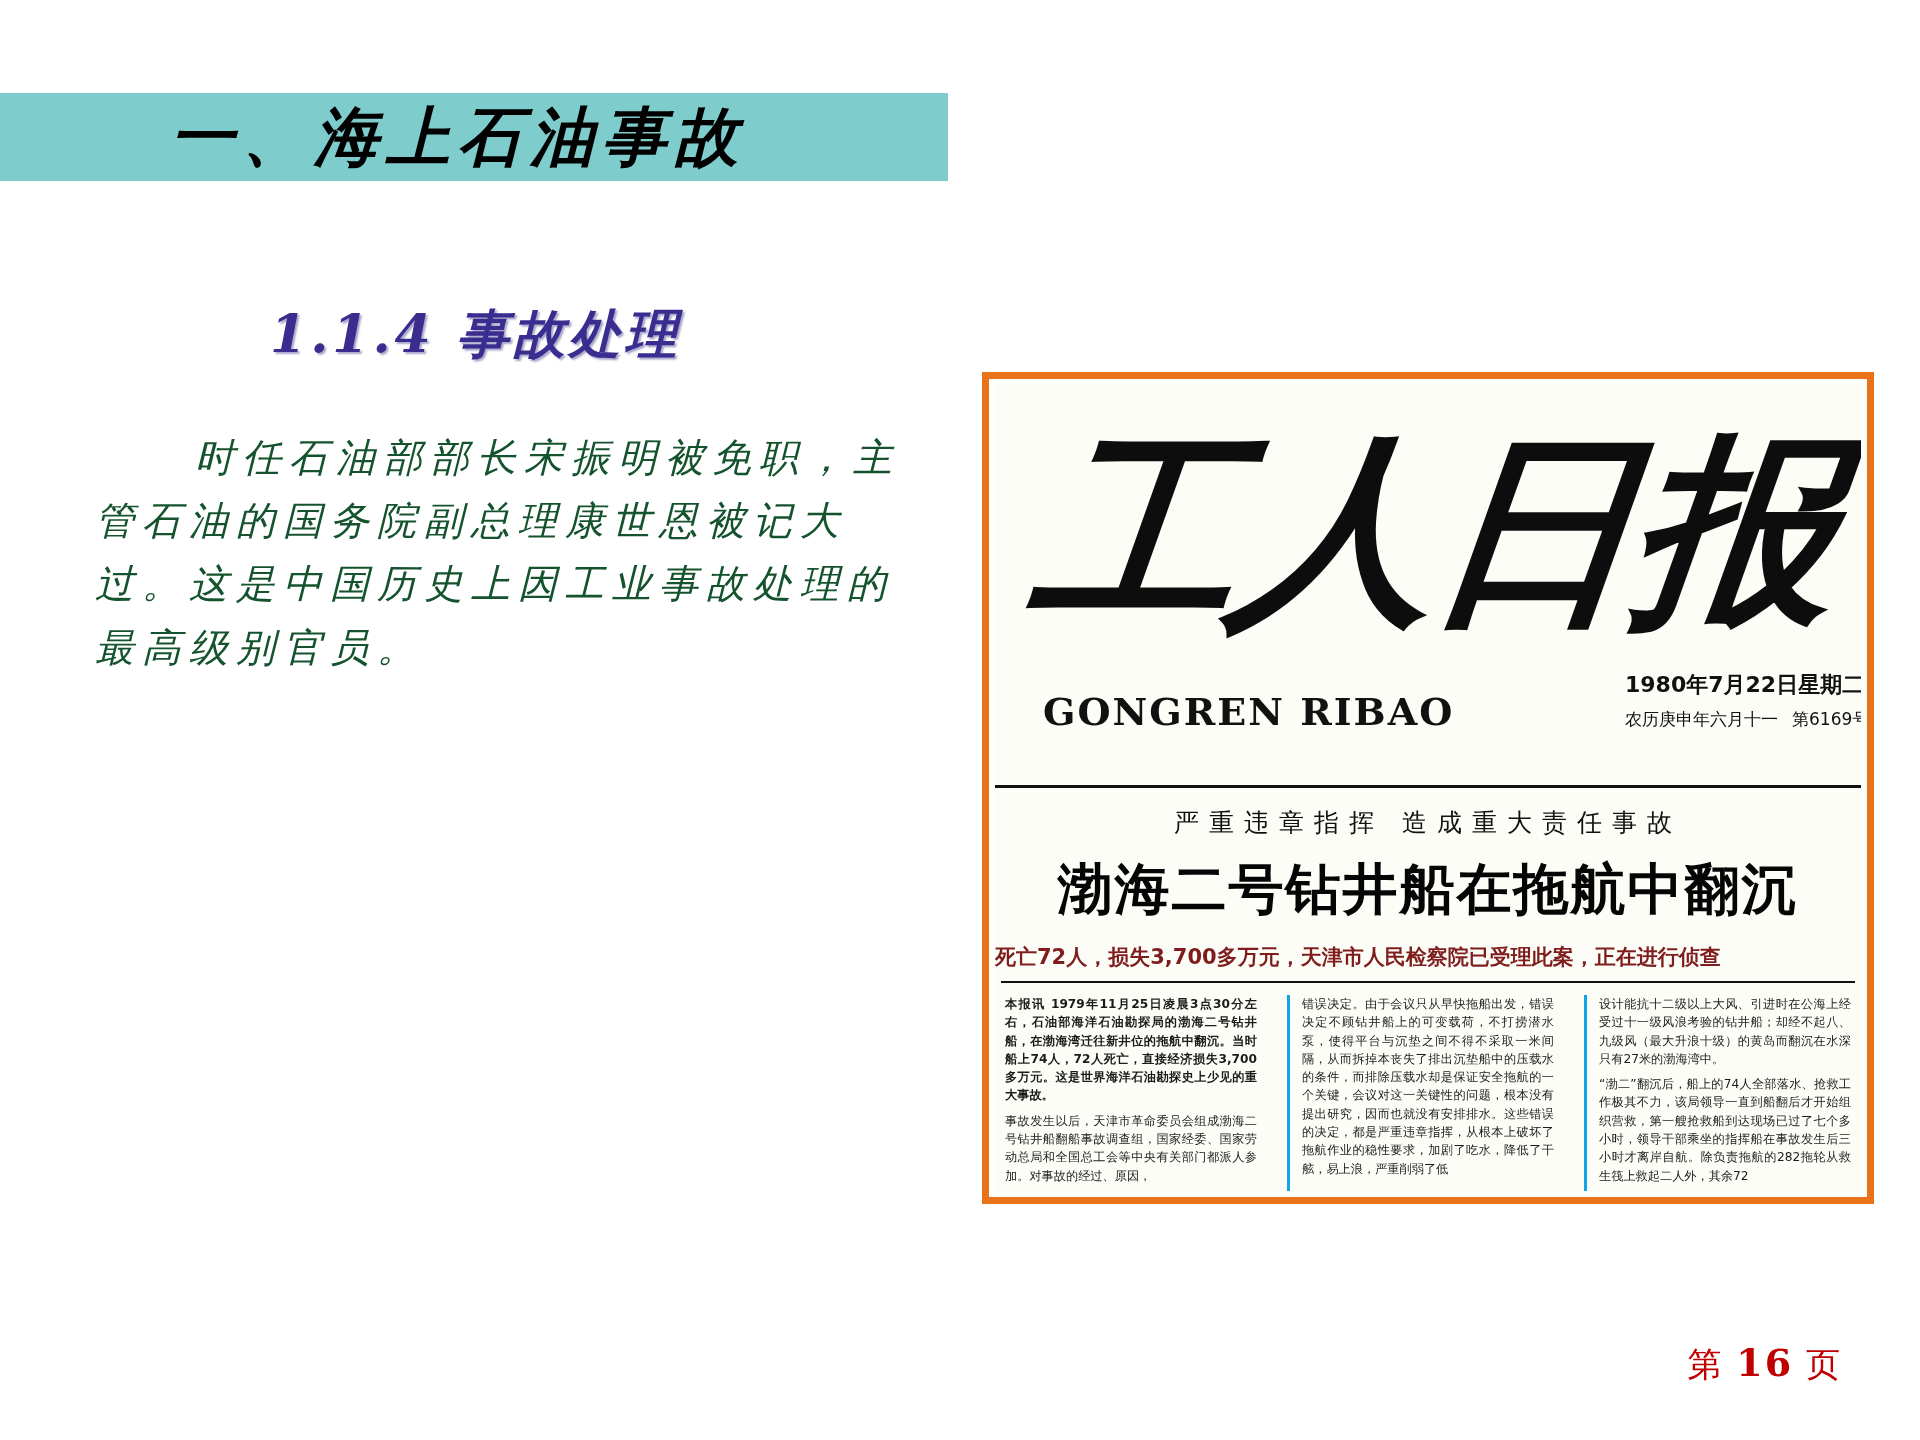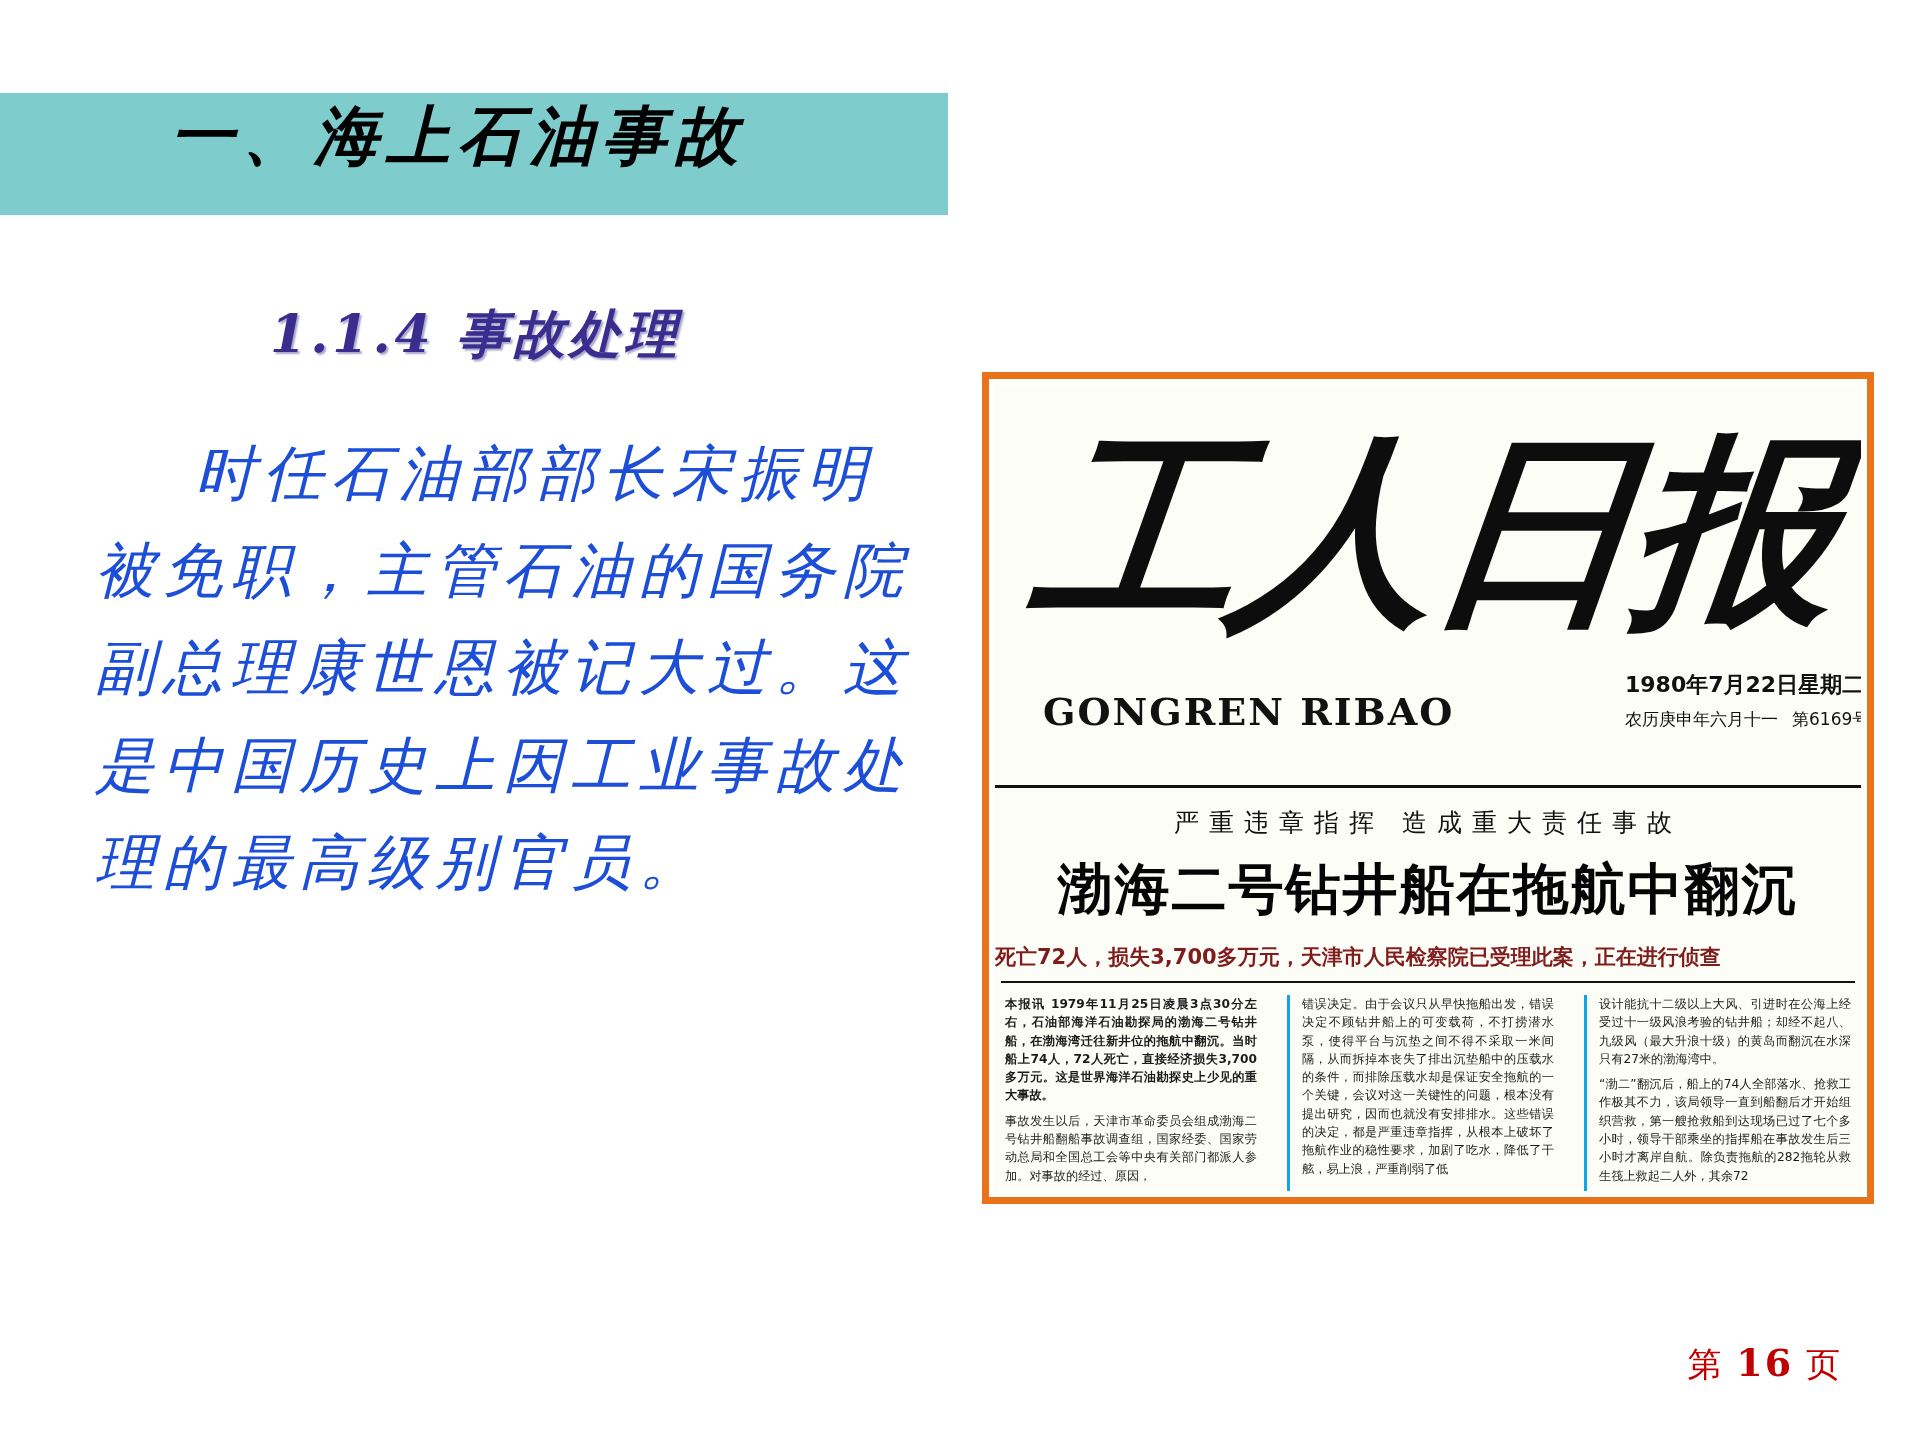--- a/index.html
+++ b/index.html
@@ -14,23 +14,24 @@
     overflow: hidden;
     position: relative;
   }
 
   
   .header-banner {
     position: absolute;
     left: 0;
     top: 93px;
     width: 948px;
-    height: 122px;
+    height: 88px;
     background: #7FCCCC;
     display: flex;
+    align-items: center;
   }
   .header-banner .header-title {
     margin-left: 170px;
     font-family: "DejaVu Serif", serif;
     font-size: 64px;
     font-weight: bold;
     font-style: italic;
     color: #000000;
     letter-spacing: 8px;
     white-space: nowrap;
@@ -50,25 +51,25 @@
     font-weight: bold;
     font-style: italic;
     color: #3B2D8F;
     letter-spacing: 4px;
     text-shadow: 2px 2px 2px rgba(150,150,190,0.85);
     white-space: nowrap;
   }
   .body-text {
     margin: 56px 0 0 95px;
     width: 820px;
-    font-family: Liberation Serif, serif;
-    font-size: 60px;
+    font-family: Liberation Sans, sans-serif;
+    font-size: 39px;
     font-style: italic;
     line-height: 1.62;
-    color: #1d4ed8;
+    color: #14532d;
     letter-spacing: 8px;
     text-indent: 100px;
     text-align: left;
   }
 
   
   .clipping {
     position: absolute;
     left: 982px;
     top: 372px;

